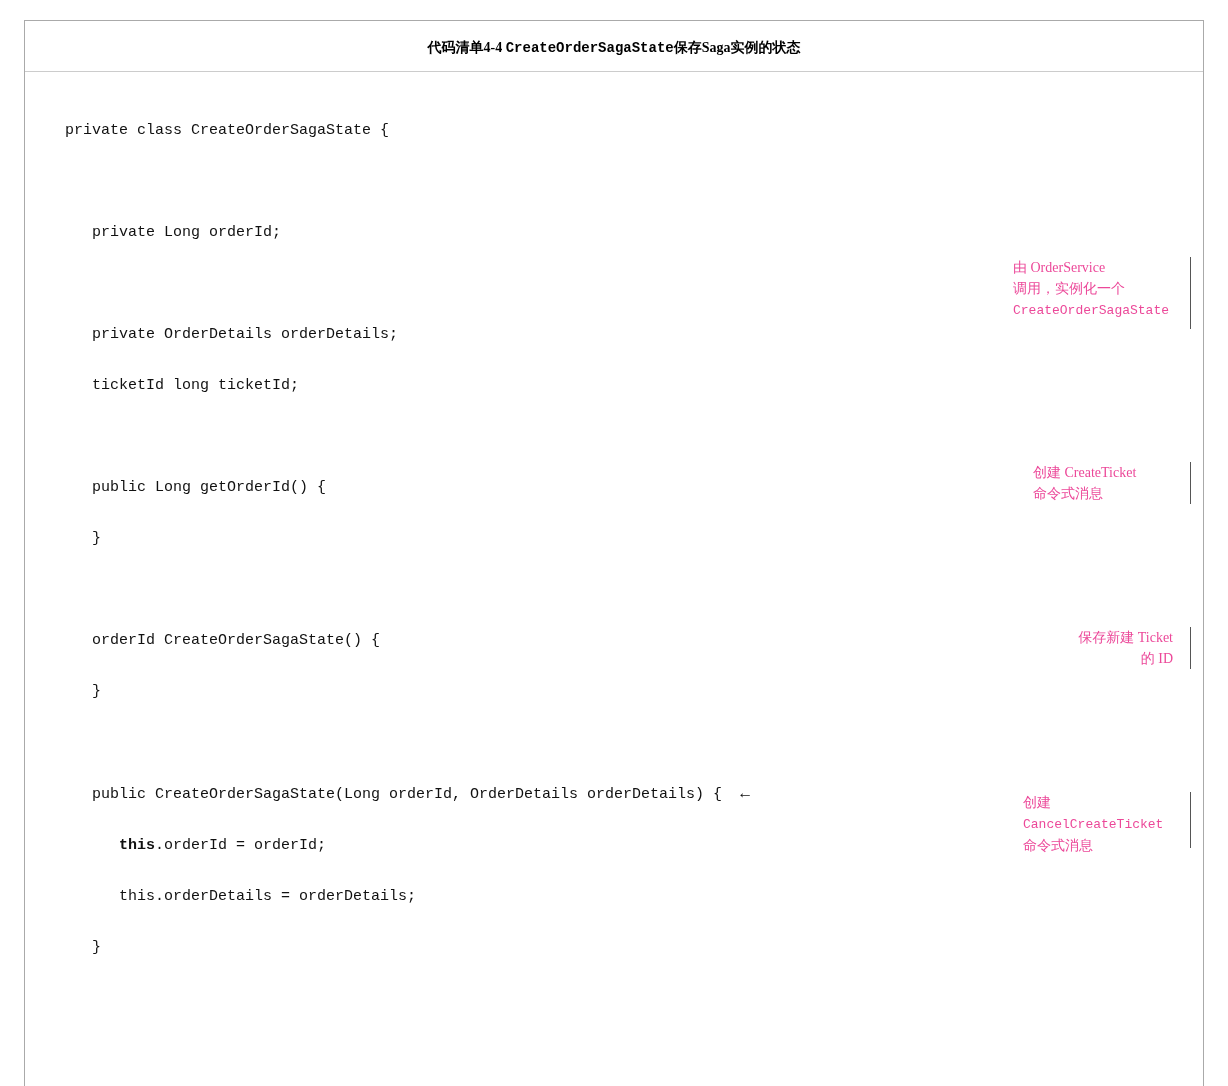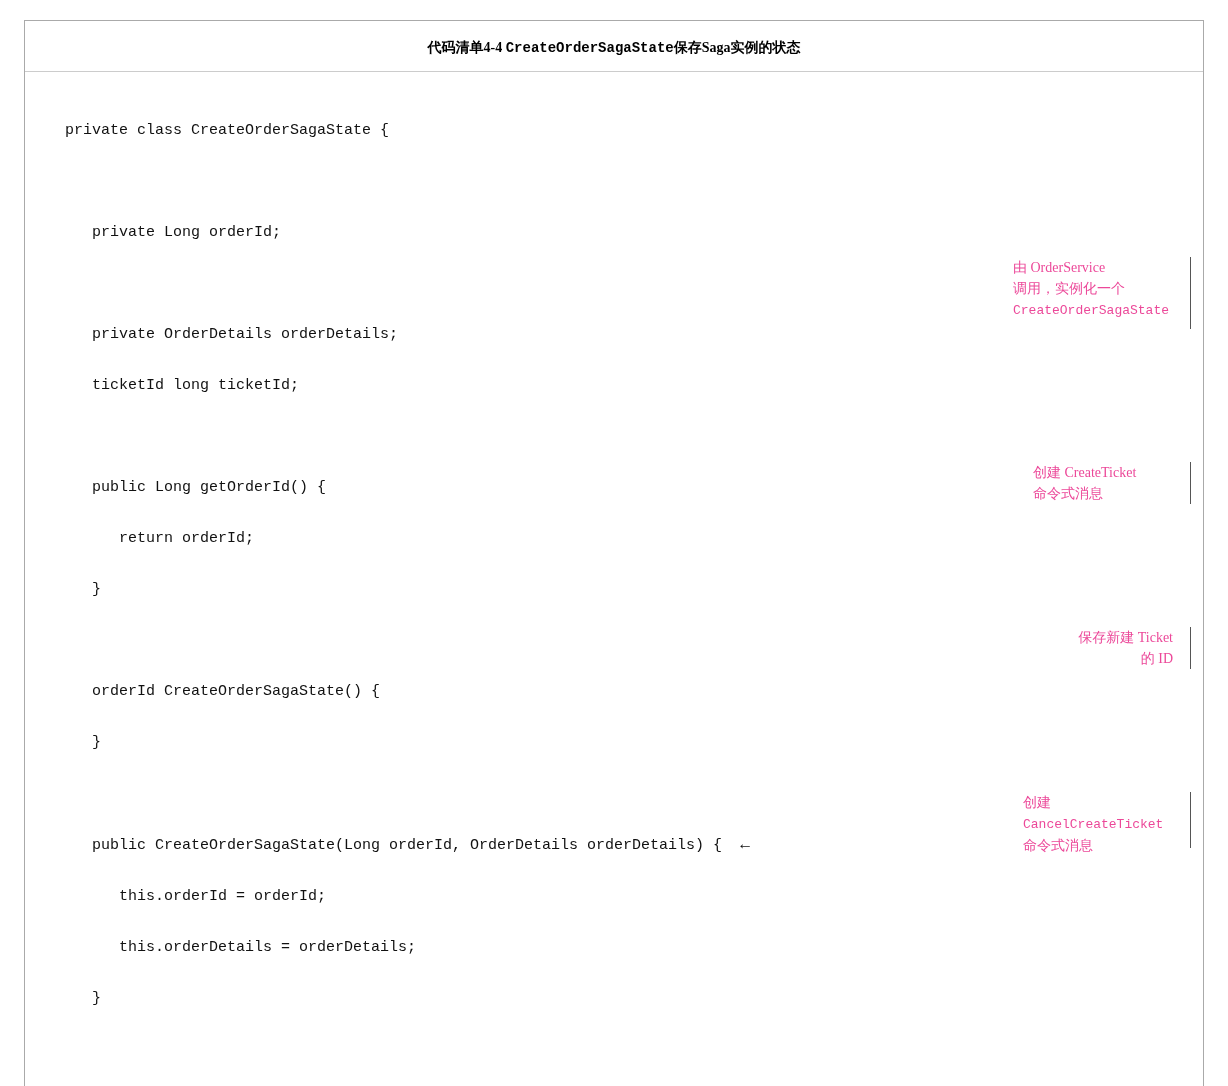--- a/index.html
+++ b/index.html
@@ -106,28 +106,27 @@
 
     <div class="code-block">
 <span class="code-line">private class CreateOrderSagaState {</span>
 <span class="code-line">&nbsp;</span>
 <span class="code-line">   private Long orderId;</span>
 <span class="code-line">&nbsp;</span>
 <span class="code-line">   private OrderDetails orderDetails;</span>
 <span class="code-line">   ticketId long ticketId;</span>
 <span class="code-line">&nbsp;</span>
 <span class="code-line">   public Long getOrderId() {</span>
-<span class="code-line">      return orderId;</span>
 <span class="code-line">   }</span>
 <span class="code-line">&nbsp;</span>
 <span class="code-line">   orderId CreateOrderSagaState() {</span>
 <span class="code-line">   }</span>
 <span class="code-line">&nbsp;</span>
 <span class="code-line">   public CreateOrderSagaState(Long orderId, OrderDetails orderDetails) {  <span style="font-size:16px;">←</span></span>
-<span class="code-line">      <span style="font-weight:normal;">this</span>.orderId = orderId;</span>
+<span class="code-line">      <span style="font-weight:bold;">this</span>.orderId = orderId;</span>
 <span class="code-line">      this.orderDetails = orderDetails;</span>
 <span class="code-line">   }</span>
 <span class="code-line">&nbsp;</span>
 
 
 
 
 
 
 

